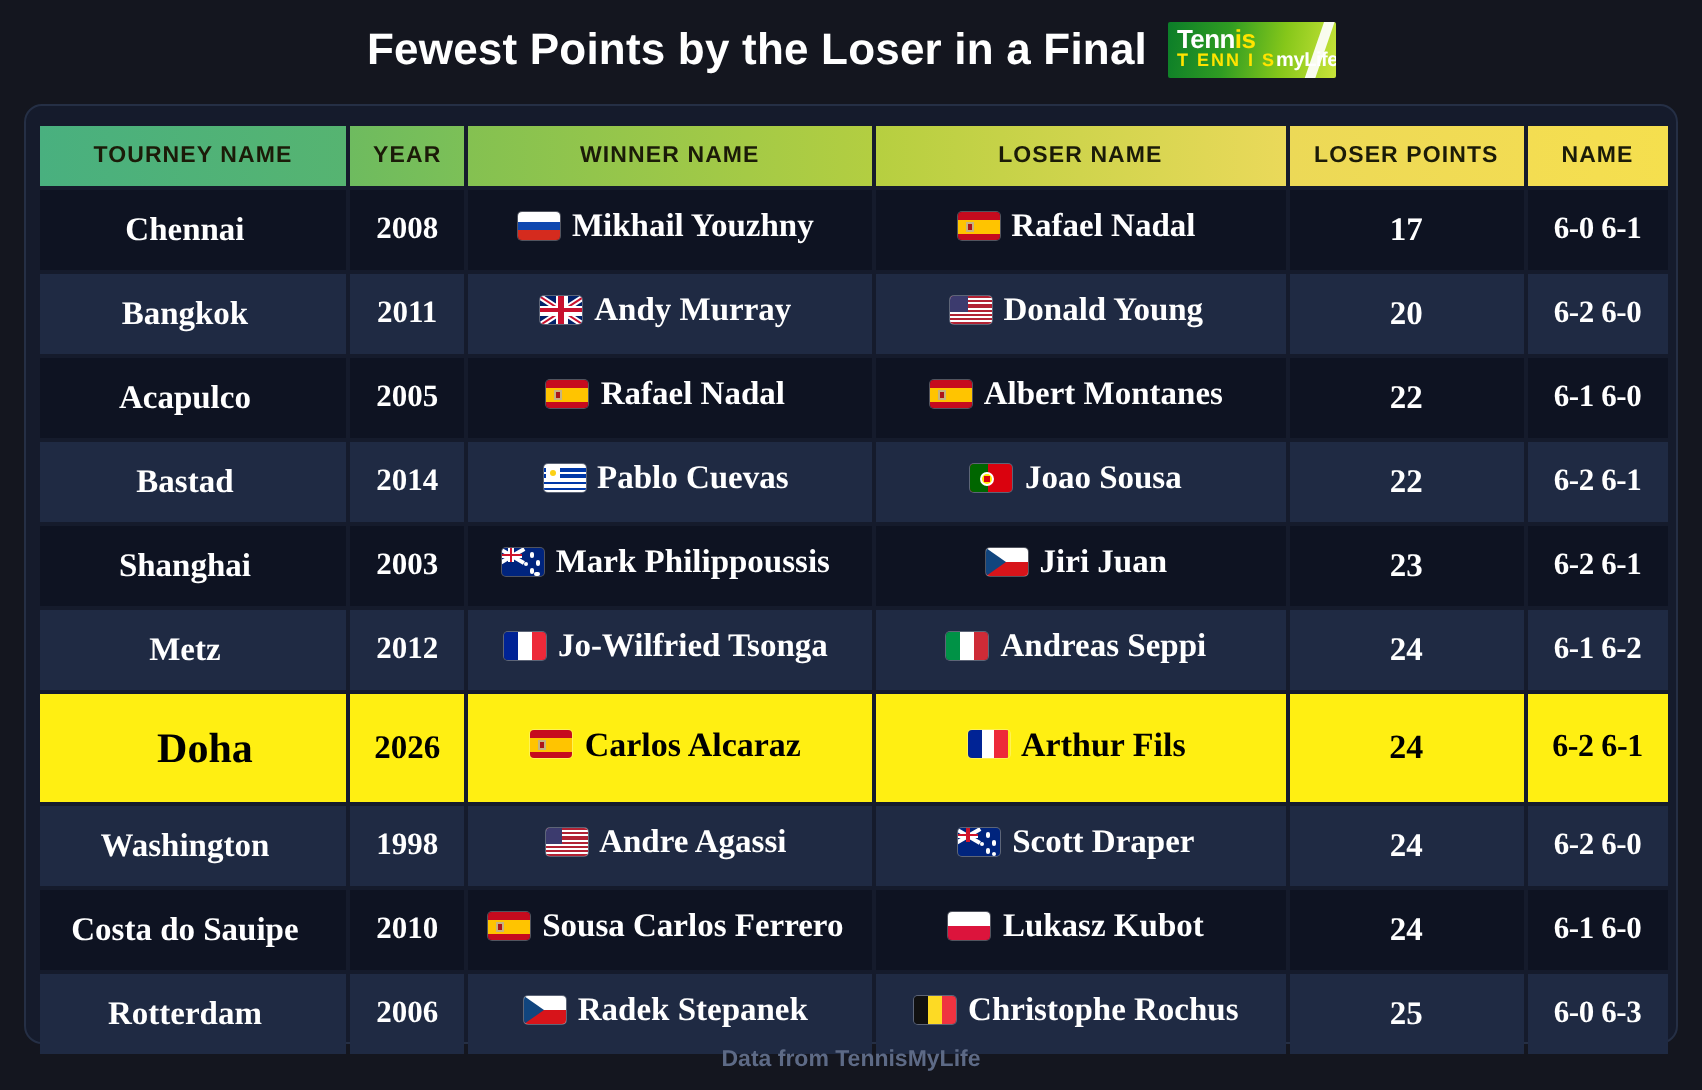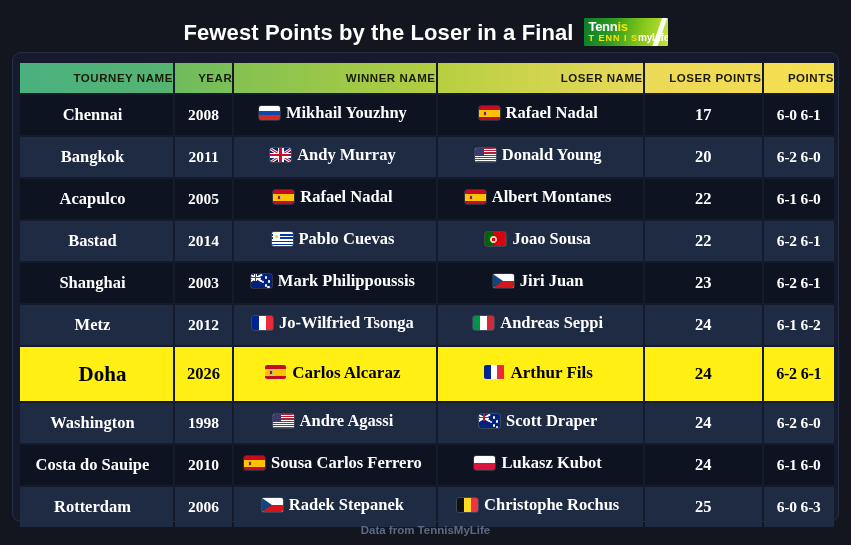--- a/index.html
+++ b/index.html
@@ -16,21 +16,21 @@
     position: relative;
     width: 851px;
     height: 545px;
     background: #14161f;
   }
 
   
   .title-bar {
     height: 46px;
     display: flex;
-    align-items: flex-end;
+    align-items: center;
     justify-content: center;
     gap: 10px;
     padding-top: 4px;
   }
   .title-text {
     color: #ffffff;
     font-size: 22px;
     font-weight: bold;
     letter-spacing: 0.1px;
     white-space: nowrap;
@@ -112,21 +112,21 @@
   col.c-loser   { width: 204px; }
   col.c-points  { width: 116px; }
   col.c-score   { width: 70px;  }
 
   thead th {
     height: 30px;
     font-size: 11.5px;
     font-weight: bold;
     letter-spacing: 0.55px;
     color: #1b1b08;
-    text-align: right;
+    text-align: center;
     vertical-align: middle;
     white-space: nowrap;
     border: none;
   }
   th.h-tourney { background: linear-gradient(90deg,#49b07f 0%, #56b471 100%); }
   th.h-year    { background: linear-gradient(90deg,#6ebb5f 0%, #7cc057 100%); }
   th.h-winner  { background: linear-gradient(90deg,#84c151 0%, #b3ce41 100%); }
   th.h-loser   { background: linear-gradient(90deg,#b6cf40 0%, #ead95a 100%); }
   th.h-points  { background: linear-gradient(90deg,#ecd957 0%, #f2dc53 100%); }
   th.h-score   { background: linear-gradient(90deg,#f3dd52 0%, #f5df4e 100%); }
@@ -295,21 +295,21 @@
           <col class="c-points">
           <col class="c-score">
       </colgroup>
       <thead>
         <tr>
           <th class="h-tourney">TOURNEY NAME</th>
           <th class="h-year">YEAR</th>
           <th class="h-winner">WINNER NAME</th>
           <th class="h-loser">LOSER NAME</th>
           <th class="h-points">LOSER POINTS</th>
-          <th class="h-score">POINTS</th>
+          <th class="h-score">NAME</th>
         </tr>
       </thead>
       <tbody id="tbody">
           <tr class="band-dark">
             <td class="td-tourney">Chennai</td>
             <td class="td-year">2008</td>
             <td class="td-winner"><span class="namecell">
                 <span class="flag f-ru">
                   <span class="fstripe s1"></span>
                   <span class="fstripe s2"></span>

